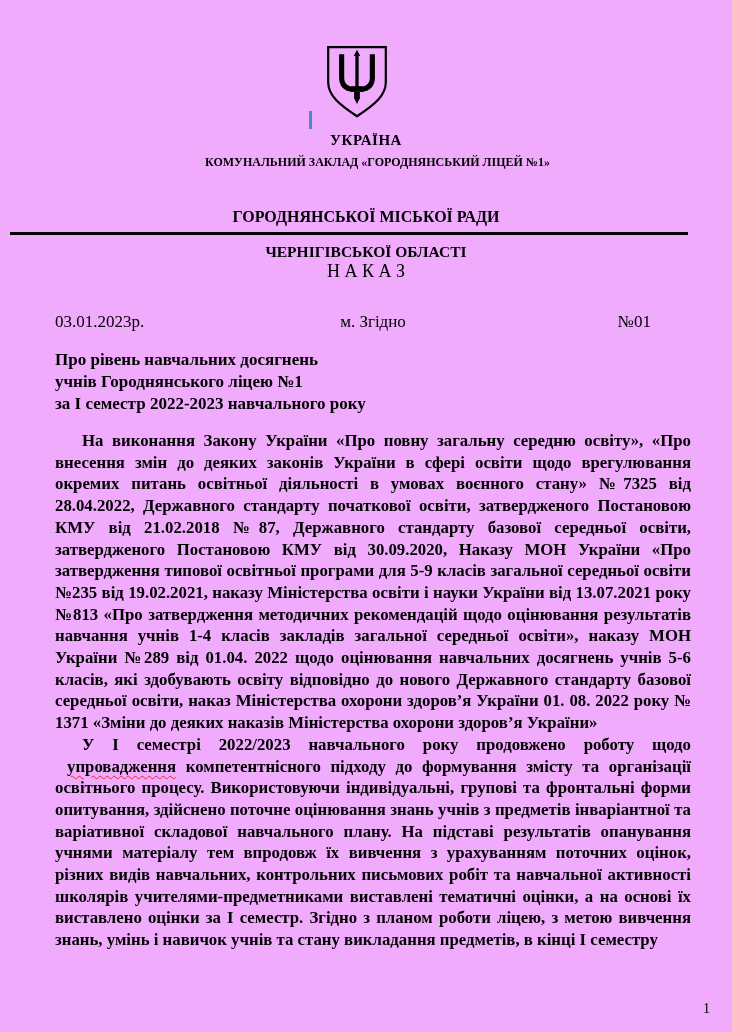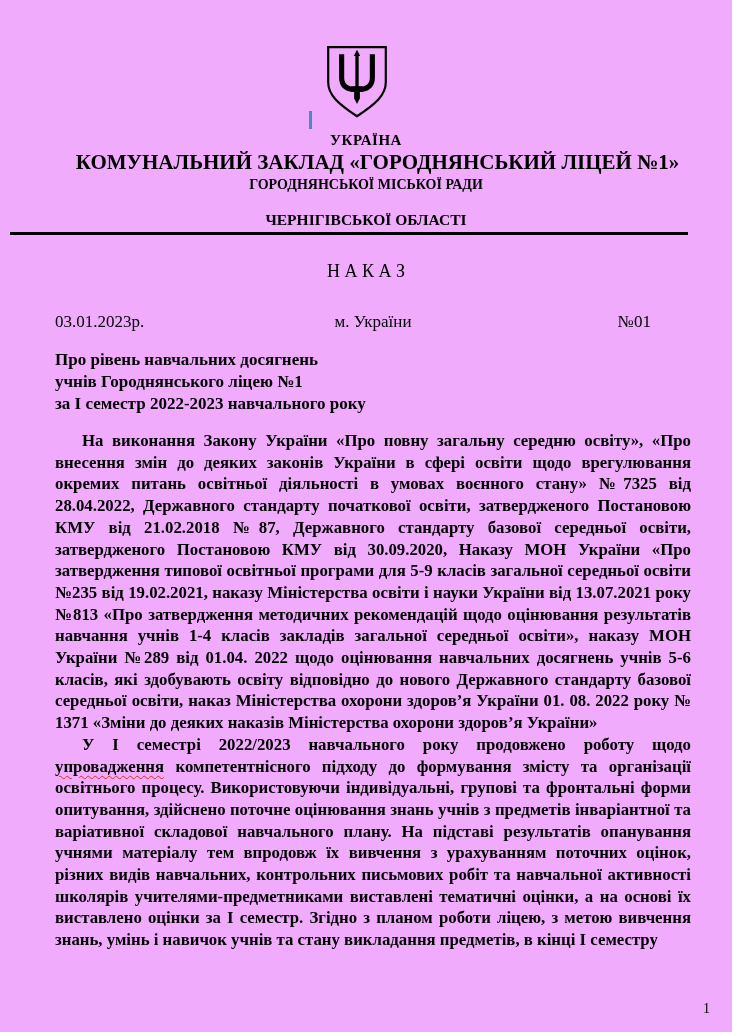--- a/index.html
+++ b/index.html
@@ -17,22 +17,22 @@
   .emblem-wrap { position: absolute; top: 37px; left: 325px; width: 64px; height: 90px; }
   .emblem-wrap svg { width: 100%; height: 100%; display: block; }
   .text-cursor {
     position: absolute; top: 111px; left: 309px;
     width: 3px; height: 18px; background: #4a8bc2;
   }
 
   
   .header { position: absolute; top: 130px; left: 0; width: 732px; text-align: center; font-weight: bold; }
   .header .country  { font-size: 15px; line-height: 20px; letter-spacing: .5px; }
-  .header .org1     { font-size: 21px; line-height: 24px; margin-left: 23px; }
-  .header .org2     { font-size: 14px; line-height: 21px; }
+  .header .org1     { font-size: 12px; line-height: 24px; margin-left: 23px; }
+  .header .org2     { font-size: 16px; line-height: 21px; margin-top: 32px; }
   .header .org3     { font-size: 15.5px; line-height: 21px; margin-top: 14px; }
 
   .rule { position: absolute; top: 232px; left: 10px; width: 678px; height: 3px; background: #000; }
 
   .order-title {
     position: absolute; top: 261px; left: 0; width: 732px;
     text-align: center; font-weight: normal; font-size: 18px;
   }
 
   .date-row {
@@ -53,20 +53,21 @@
     font-size: 16.8px; line-height: 21.7px; text-align: justify;
   }
   .body-text p { margin: 0; text-indent: 27px; font-weight: bold; }
 
   .spell-error {
     text-decoration-line: underline;
     text-decoration-style: wavy;
     text-decoration-color: #e02b20;
     text-decoration-thickness: 1px;
     text-underline-offset: 3px;
+    margin-left: 12px;
   }
 
   .page-number {
     position: absolute; top: 1001px; right: 22px;
     font-size: 14px;
   }
 </style>
 </head>
 <body>
 
@@ -93,21 +94,21 @@
     <div class="org2">ГОРОДНЯНСЬКОЇ МІСЬКОЇ РАДИ</div>
     <div class="org3">ЧЕРНІГІВСЬКОЇ ОБЛАСТІ</div>
   </div>
 
   <div class="rule"></div>
 
   <div class="order-title">Н А К А З</div>
 
   <div class="date-row">
     <span class="date">03.01.2023р.</span>
-    <span class="place">м. України</span>
+    <span class="place">м. Згідно</span>
     <span class="num">№01</span>
   </div>
 
   <div class="subject">
     <div>Про рівень навчальних досягнень</div>
     <div>учнів Городнянського ліцею №1</div>
     <div>за І семестр 2022-2023 навчального року</div>
   </div>
 
   <div class="body-text">

